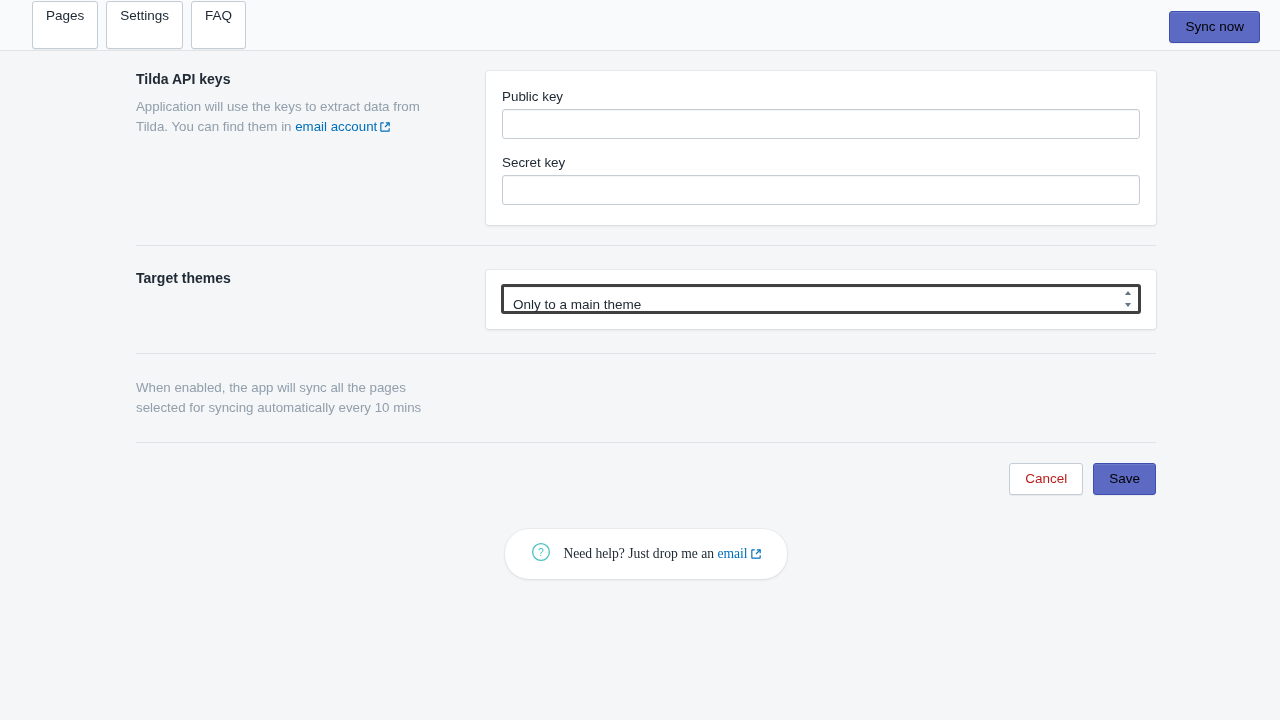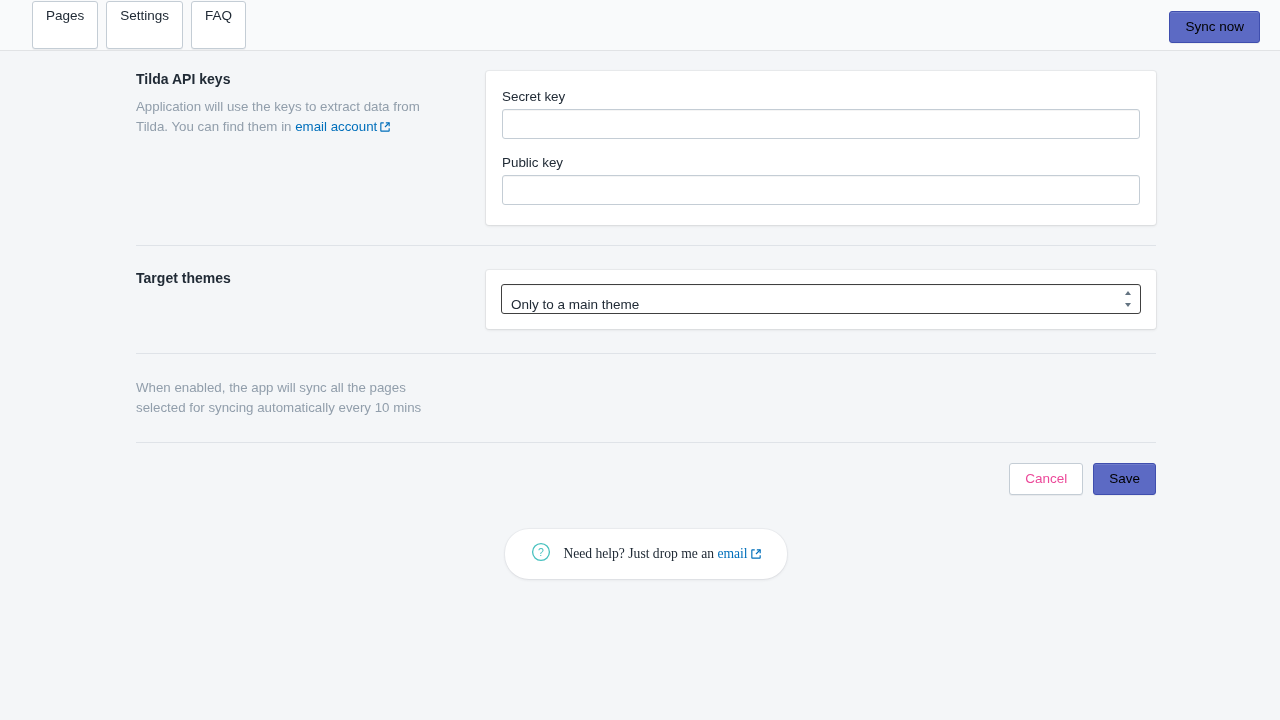--- a/index.html
+++ b/index.html
@@ -123,21 +123,21 @@
   .field + .field { margin-top: 16px; }
 
   
   .select-wrap {
     position: relative;
     width: 100%;
   }
   .select-box {
     width: 100%;
     height: 30px;
-    border: 1px solid #404040;
+    border: 3px solid #404040;
     border-radius: 3px;
     background: #ffffff;
     font-size: 13.5px;
     color: #212b36;
     display: flex;
     align-items: center;
     padding: 10px 28px 0 9px;
     cursor: pointer;
     box-shadow: inset 0 1px 0 rgba(63,63,68,0.05);
   }
@@ -196,21 +196,21 @@
     display: flex;
     justify-content: flex-end;
     gap: 10px;
     padding-top: 20px;
   }
   .btn-secondary {
     background: #ffffff;
     border: 1px solid #c4cdd5;
     border-radius: 3px;
     font-size: 13.5px;
-    color: #ec4899;
+    color: #b91c1c;
     padding: 7px 15px 8px;
     cursor: pointer;
     box-shadow: 0 1px 0 rgba(22,29,37,0.05);
   }
 
   
   .help-wrap {
     display: flex;
     justify-content: center;
     margin-top: 34px;
@@ -259,25 +259,25 @@
         <p class="section-desc"><span>Application will use the keys to extract data from Tilda. You can find them in </span><a class="link">email account</a><span class="ext"><svg width="10" height="10" viewBox="0 0 12 12">
                 <path d="M4.5 1H1.5A.5.5 0 0 0 1 1.5v9a.5.5 0 0 0 .5.5h9a.5.5 0 0 0 .5-.5v-3" fill="none" stroke="#006fbb" stroke-width="1.4"></path>
                 <path d="M7 1h4v4" fill="none" stroke="#006fbb" stroke-width="1.4"></path>
                 <path d="M11 1 6 6" fill="none" stroke="#006fbb" stroke-width="1.4"></path>
               </svg></span></p>
       </div>
       <div class="section-body">
         <div class="card">
           <div class="card-inner">
             <div class="field">
-              <label class="field-label">Secret key</label>
+              <label class="field-label">Public key</label>
               <input class="text-input" type="text" value="" style="">
             </div>
             <div class="field">
-              <label class="field-label">Public key</label>
+              <label class="field-label">Secret key</label>
               <input class="text-input" type="text" value="" style="">
             </div>
           </div>
         </div>
       </div>
     </div>
 
     <div class="divider"></div>
 
     <div class="section" style="padding-top:24px;padding-bottom:24px;">

